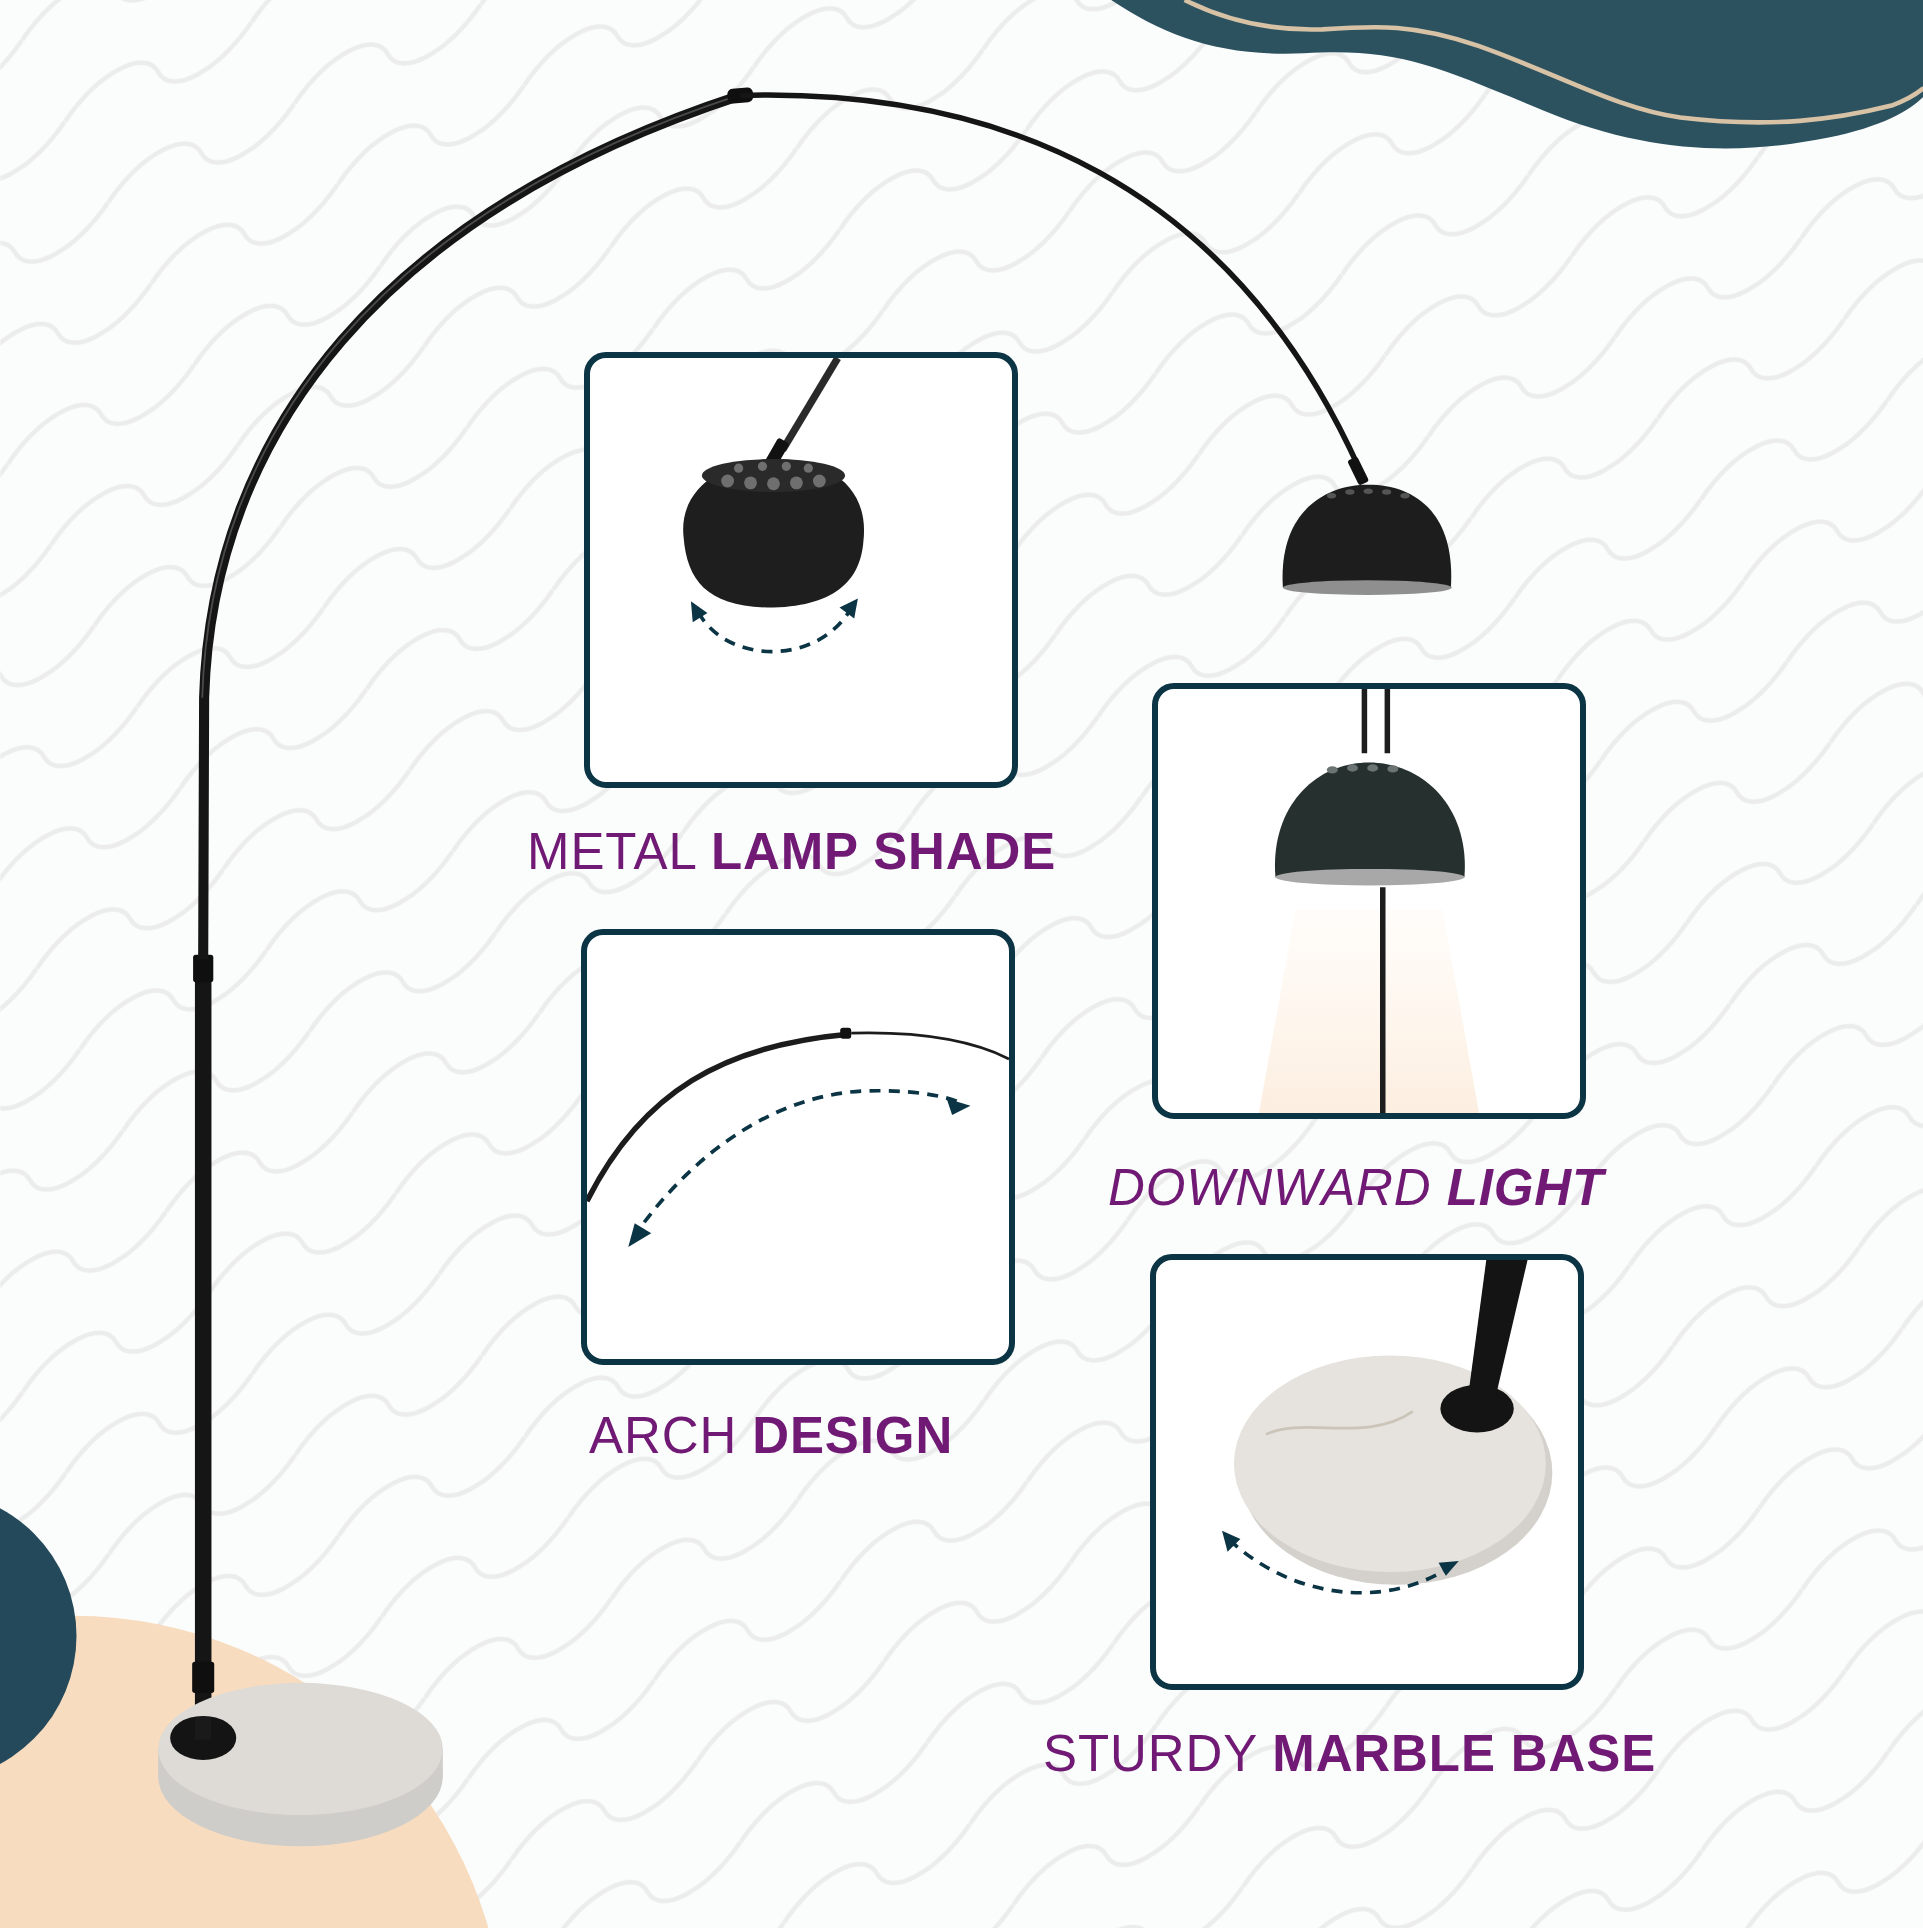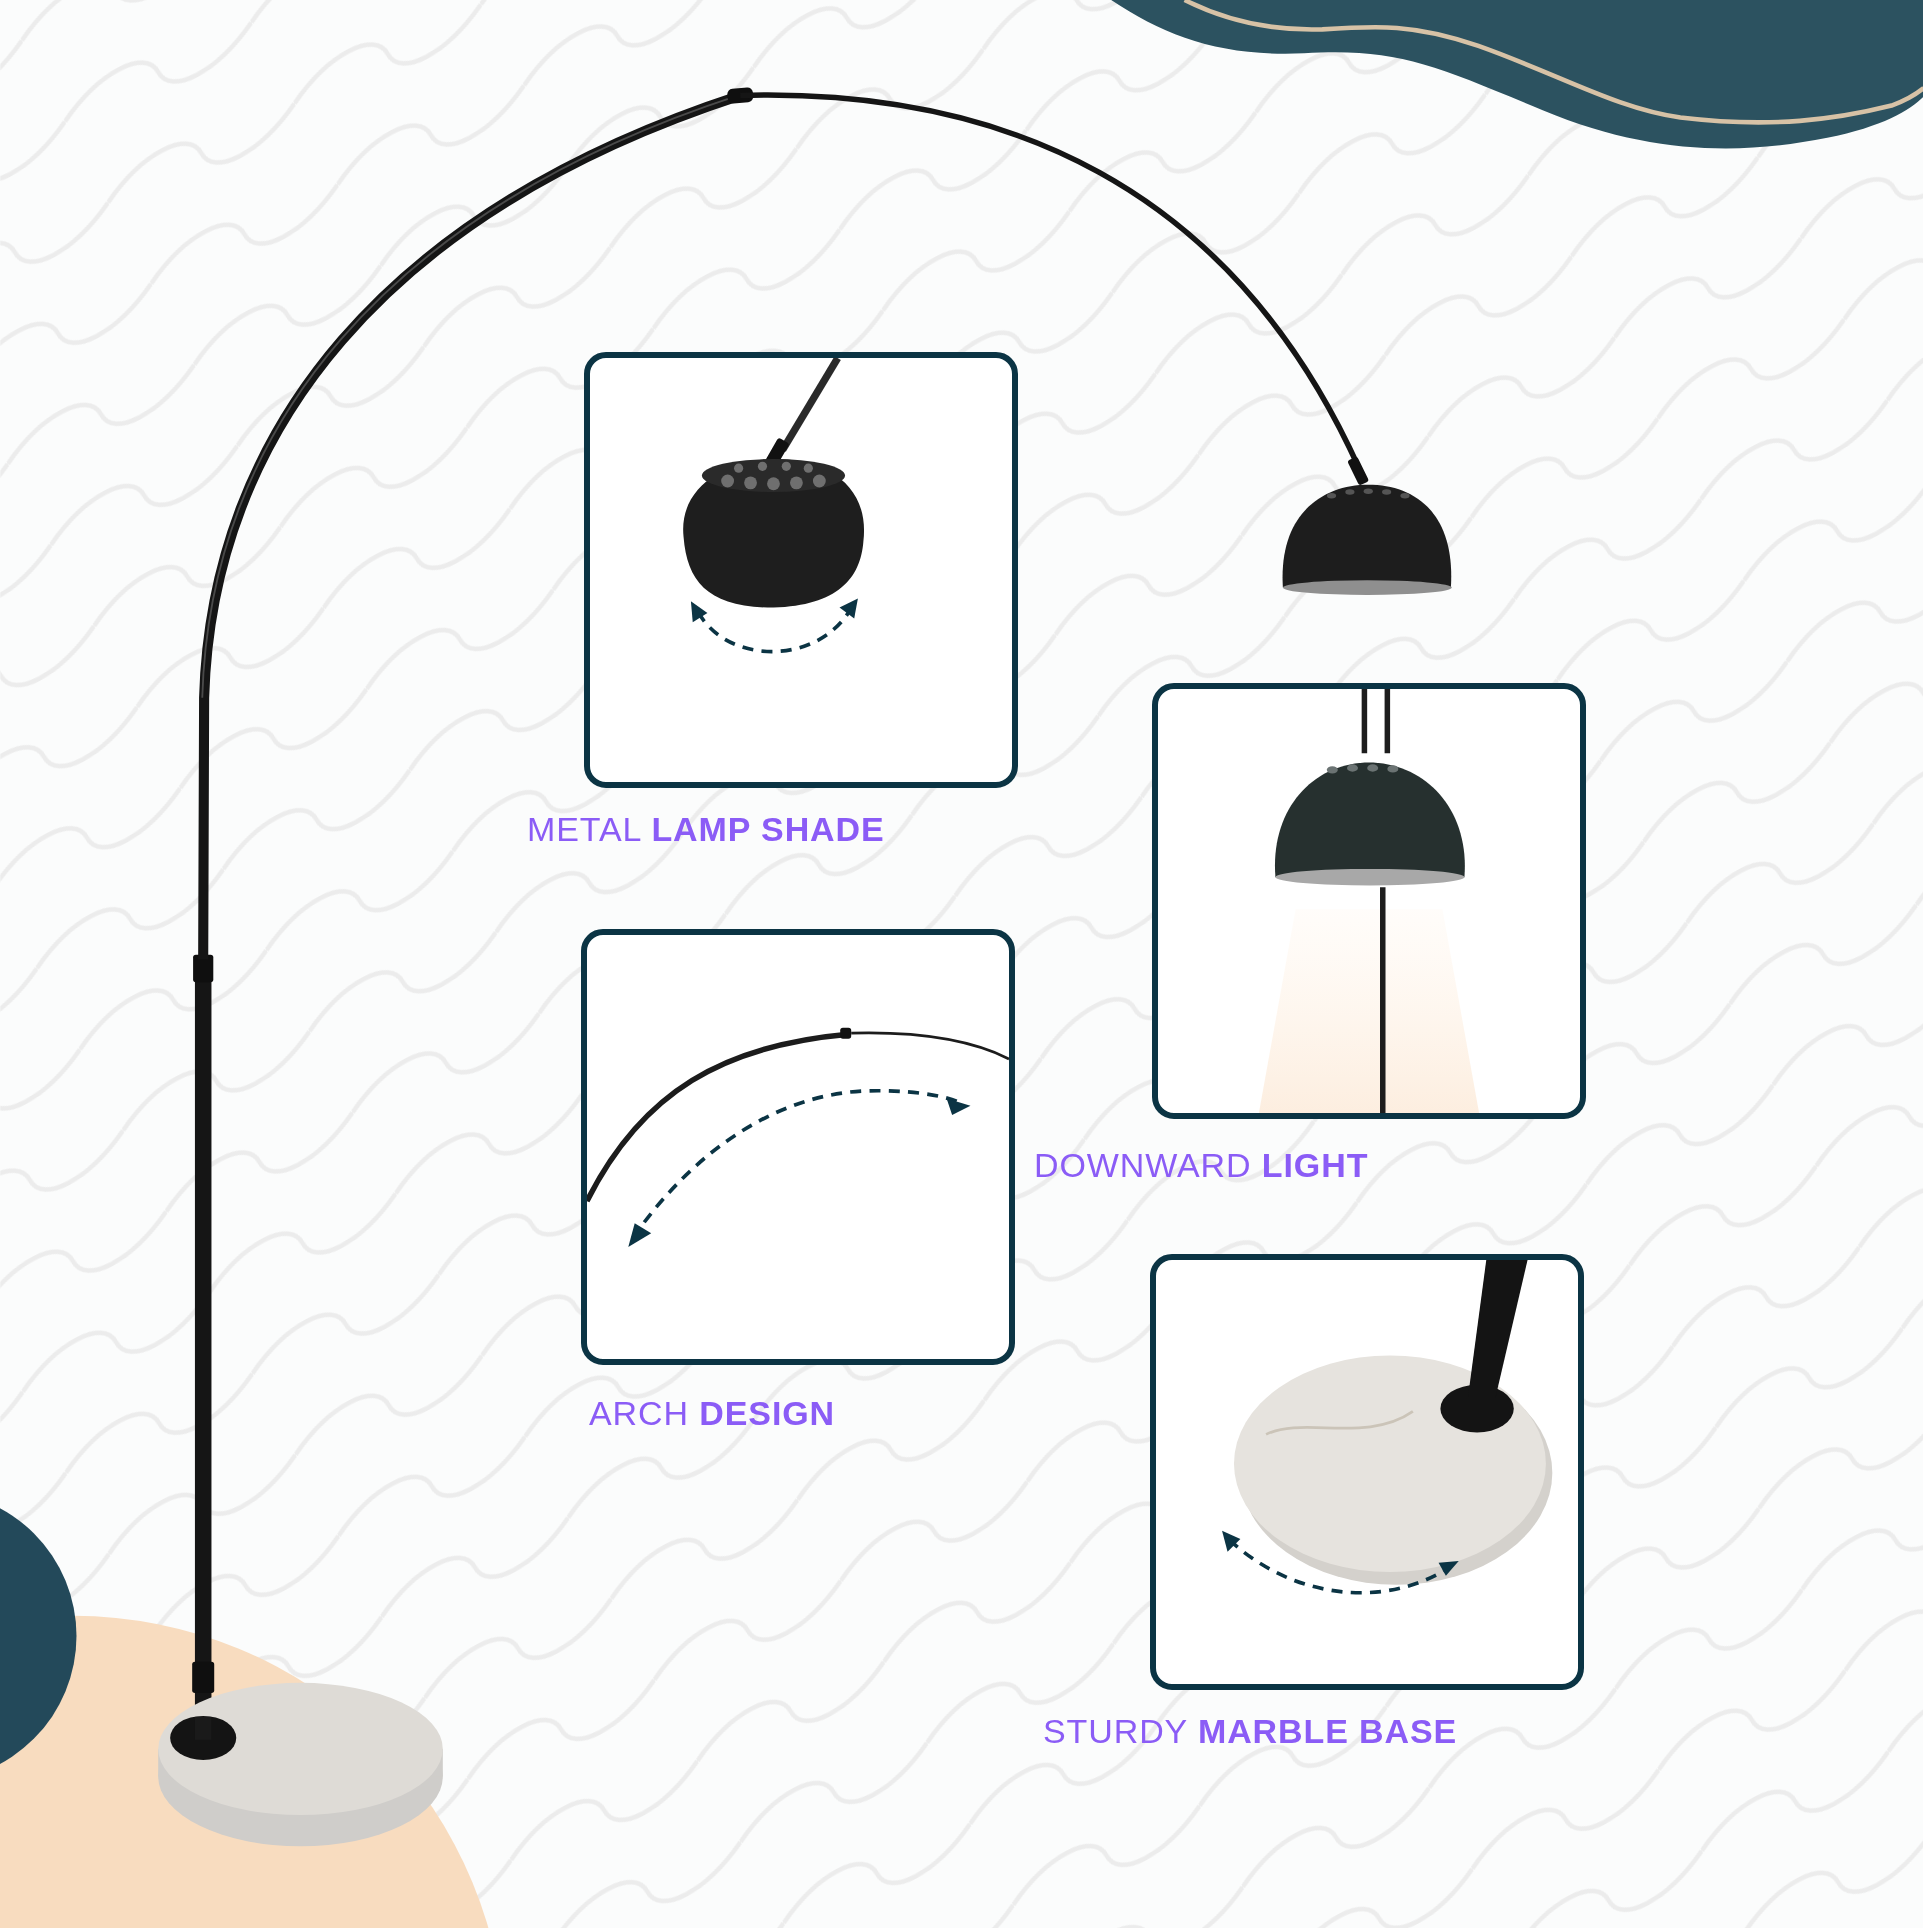--- a/index.html
+++ b/index.html
@@ -5,22 +5,22 @@
   html, body { margin:0; padding:0; }
   body { width:1924px; height:1928px; position:relative; overflow:hidden; background:#fbfcfc; font-family:"Liberation Sans", "DejaVu Sans", sans-serif; }
   .layer { position:absolute; left:0; top:0; width:1924px; height:1928px; }
   .feature-box {
     position:absolute; width:422px; height:424px;
     border:6.4px solid #0b3444; border-radius:22px;
     background:#ffffff; overflow:hidden; box-sizing:content-box;
   }
   .feature-box svg { position:absolute; left:0; top:0; width:100%; height:100%; }
   .feature-label {
-    position:absolute; color:#8b5cf6; font-size:34px; line-height:1; white-space:nowrap;
-    letter-spacing:0.9px; text-transform:uppercase;
+    position:absolute; color:#701a75; font-size:51px; line-height:1; white-space:nowrap;
+    letter-spacing:0.9px; text-transform:uppercase;margin-top:14px;
   }
   .feature-label .light { font-weight:400; }
   .feature-label .bold { font-weight:700; }
 </style>
 </head>
 <body>
 
 <svg class="layer" viewBox="0 0 2095 2100" xmlns="http://www.w3.org/2000/svg">
   <defs>
     <pattern id="waves" x="0" y="0" width="230" height="200" patternUnits="userSpaceOnUse" patternTransform="rotate(-28)">
@@ -112,21 +112,21 @@
     <ellipse cx="231" cy="205" rx="103" ry="9" fill="#a8a8a8"></ellipse>
     <g fill="#6b7373">
       <ellipse cx="190" cy="88" rx="6" ry="4"></ellipse>
         <ellipse cx="212" cy="86" rx="6" ry="4"></ellipse>
       <ellipse cx="234" cy="86" rx="6" ry="4"></ellipse>
         <ellipse cx="256" cy="87" rx="6" ry="4"></ellipse>
     </g>
     <path d="M245 216 L 245 462" stroke="#1d1d1d" stroke-width="6"></path>
   </svg>
 </div>
-<div class="feature-label" style="left:1034px; top:1148px;">
+<div class="feature-label" style="left:1108px; top:1148px;font-style:italic;">
   <span class="light">DOWNWARD</span>
   <span class="bold">LIGHT</span>
 </div>
 
 <div class="feature-box" style="left:581px; top:929px;">
   <svg viewBox="0 0 460 462">
     <path d="M0 290 C 60 170, 150 120, 285 108" stroke="#1c1c1c" stroke-width="6" fill="none"></path>
     <rect x="276" y="101" width="12" height="12" rx="3" fill="#111"></rect>
     <path d="M288 107 C 360 105, 420 115, 460 135" stroke="#1c1c1c" stroke-width="3" fill="none"></path>
     <path d="M50 330 C 120 230, 210 175, 300 170 C 350 168, 390 175, 405 182" stroke="#0b3444" stroke-width="4" stroke-dasharray="12 9" fill="none"></path>

